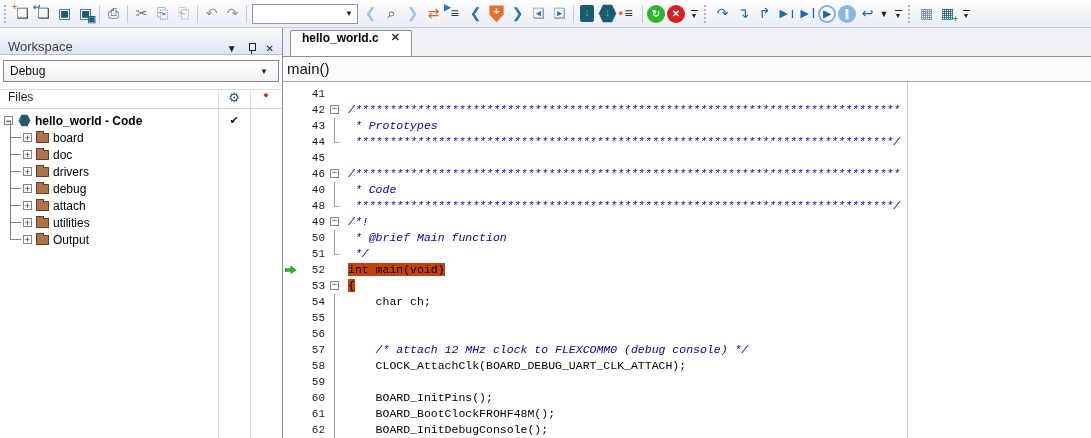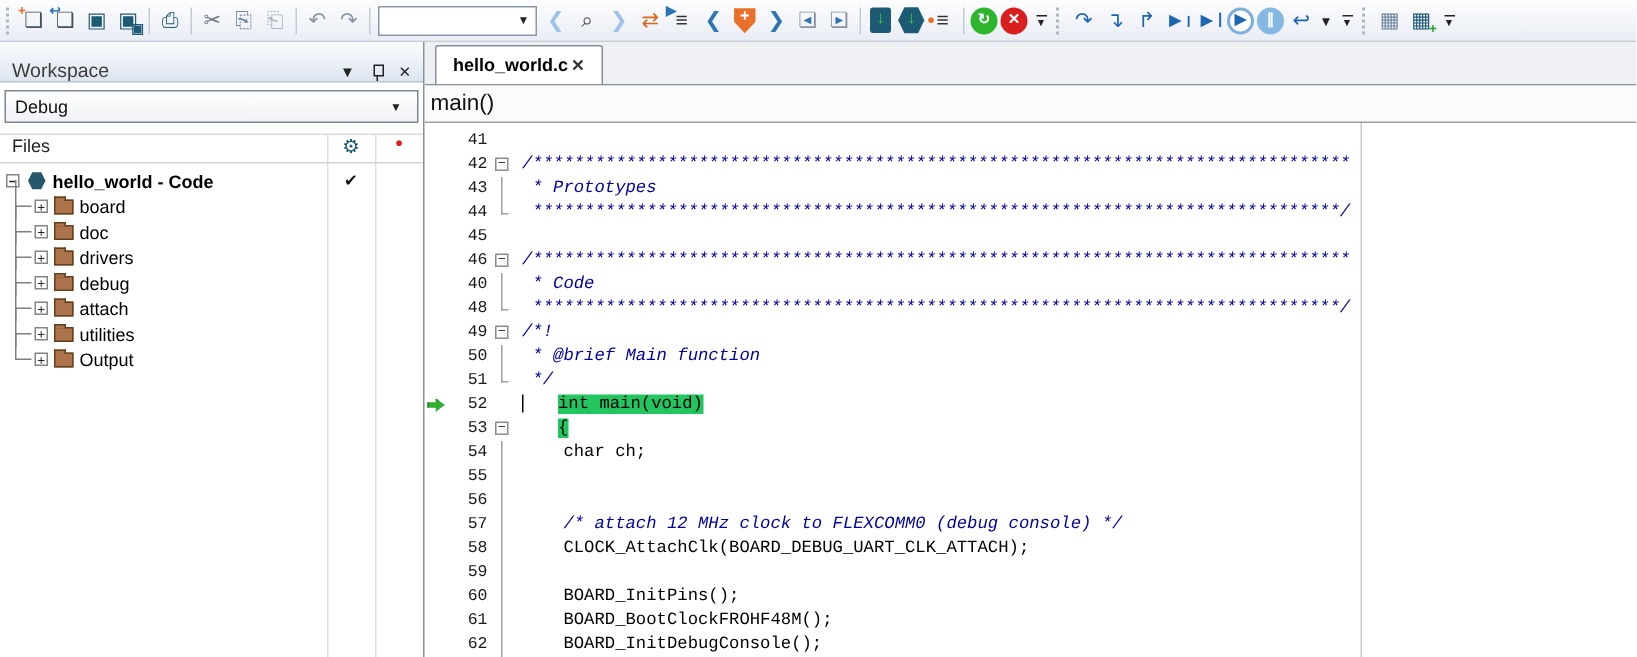--- a/index.html
+++ b/index.html
@@ -75,40 +75,40 @@
   .child.last::before { bottom:8px; }
   .child::after { content:""; position:absolute; left:0; top:8px; width:11px; border-top:1px solid #808080; }
   .folder-icon { width:13px; height:10px; background:#ad744c; border:1px solid #63401f; position:relative; margin:0 4px 0 4px; flex:none; }
   .folder-icon::before { content:""; position:absolute; top:-3px; left:-1px; width:6px; height:2px;
                          background:#ad744c; border:1px solid #63401f; border-bottom:none; }
 
   
   .editor { flex:1; display:flex; flex-direction:column; background:#fff; }
   .tabbar { height:30px; background:#eef0f3; border-bottom:1px solid #8a9099; display:flex; align-items:flex-end; padding-left:7px; }
   .tab { height:26px; background:#fff; border:1px solid #8a9099; border-bottom:none; border-radius:2px 2px 0 0;
-         display:flex; align-items:center; gap:2px; padding:0 11px; font-size:12px; font-weight:bold; color:#000; }
+         display:flex; align-items:flex-start; gap:12px; padding:0 11px; font-size:12px; font-weight:bold; color:#000; }
   .tab-close { font-size:11px; font-weight:bold; color:#333; }
   .fnbar { height:26px; background:#fbfbfc; border-bottom:1px solid #9aa0a8; display:flex; align-items:center;
            padding-left:4px; font-size:15px; color:#111; }
   .code-area { flex:1; position:relative; font-family:"Liberation Mono","DejaVu Sans Mono",monospace; padding-top:4px; }
   .margin-line { position:absolute; left:624px; top:0; bottom:0; width:1px; background:#c9c9c9; }
   .code-line { height:16px; display:flex; align-items:center; }
   .ln-arrow { width:15px; flex:none; display:flex; align-items:center; justify-content:center; }
   .cur-arrow { width:12px; height:9px; background:#2fae2f; border:1px solid #1d7a1d;
                clip-path:polygon(0 30%,50% 30%,50% 0,100% 50%,50% 100%,50% 70%,0 70%); }
   .ln-num { width:30px; flex:none; text-align:right; padding-right:3px; font-size:11px; color:#1a1a1a; }
   .ln-fold { width:14px; height:16px; flex:none; position:relative; }
   .fm-start { position:absolute; left:2px; top:3px; width:9px; height:9px; border:1px solid #8a8a8a;
               background:#fdfdfd; font-size:9px; line-height:7px; text-align:center; color:#333; }
   .fm-mid::before { content:""; position:absolute; left:6px; top:0; bottom:0; border-left:1px solid #a0a0a0; }
   .fm-end::before { content:""; position:absolute; left:6px; top:0; width:4px; height:8px;
                     border-left:1px solid #a0a0a0; border-bottom:1px solid #a0a0a0; }
   .ln-code { white-space:pre; font-size:11.5px; line-height:16px; color:#000; padding-left:6px; }
   .k-comment .ln-code { color:#0000a0; font-style:italic; }
-  .hl { background:#22c55e;margin-left:24px; }
+  .hl { background:#c2410c; }
   .caret { display:inline-block; width:1px; height:12px; background:#000; vertical-align:middle; margin-right:-1px; }
 </style>
 </head>
 <body>
 
 <div class="toolbar">
     <span class="toolbar-grip"></span>
     <span class="ticon" style="color: rgb(68, 82, 92);">❏<span class="badge bp-tl" style="color: rgb(232, 112, 42);">+</span></span>
     <span class="ticon" style="color: rgb(68, 82, 92);">❏<span class="badge bp-tl" style="color: rgb(46, 117, 182);">↩</span></span>
     <span class="ticon" style="color: rgb(29, 90, 116);">▣</span>

